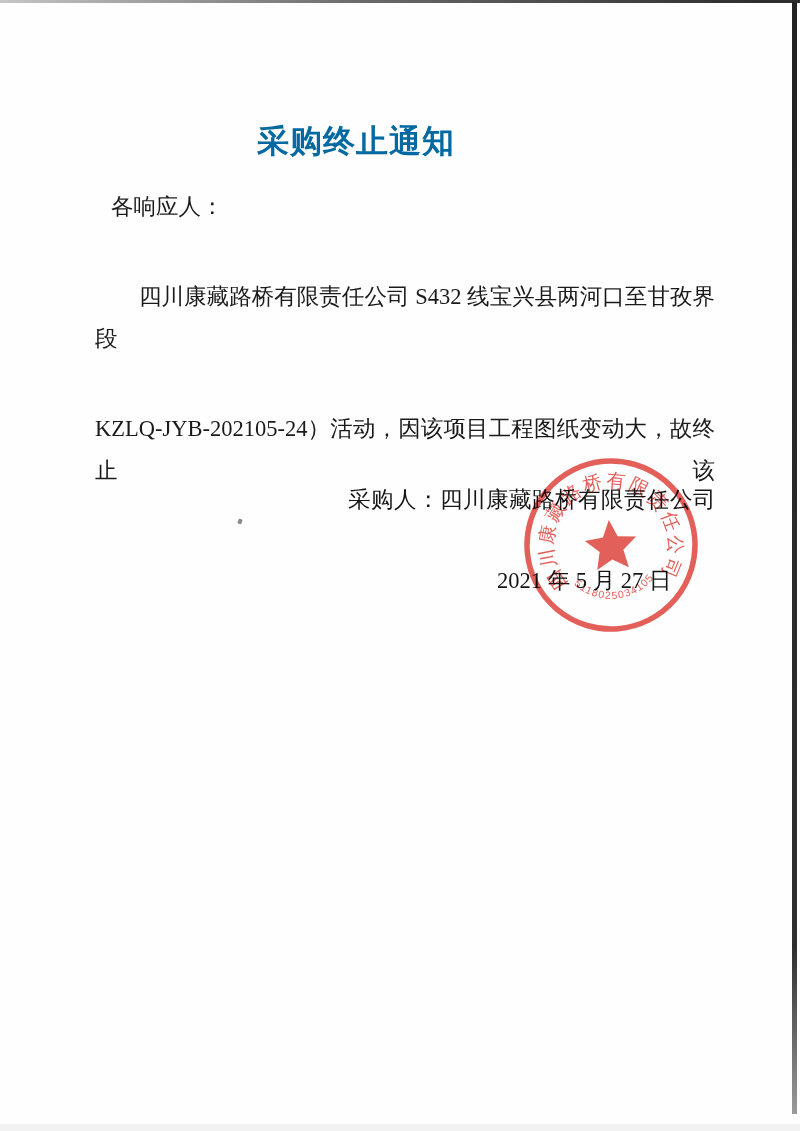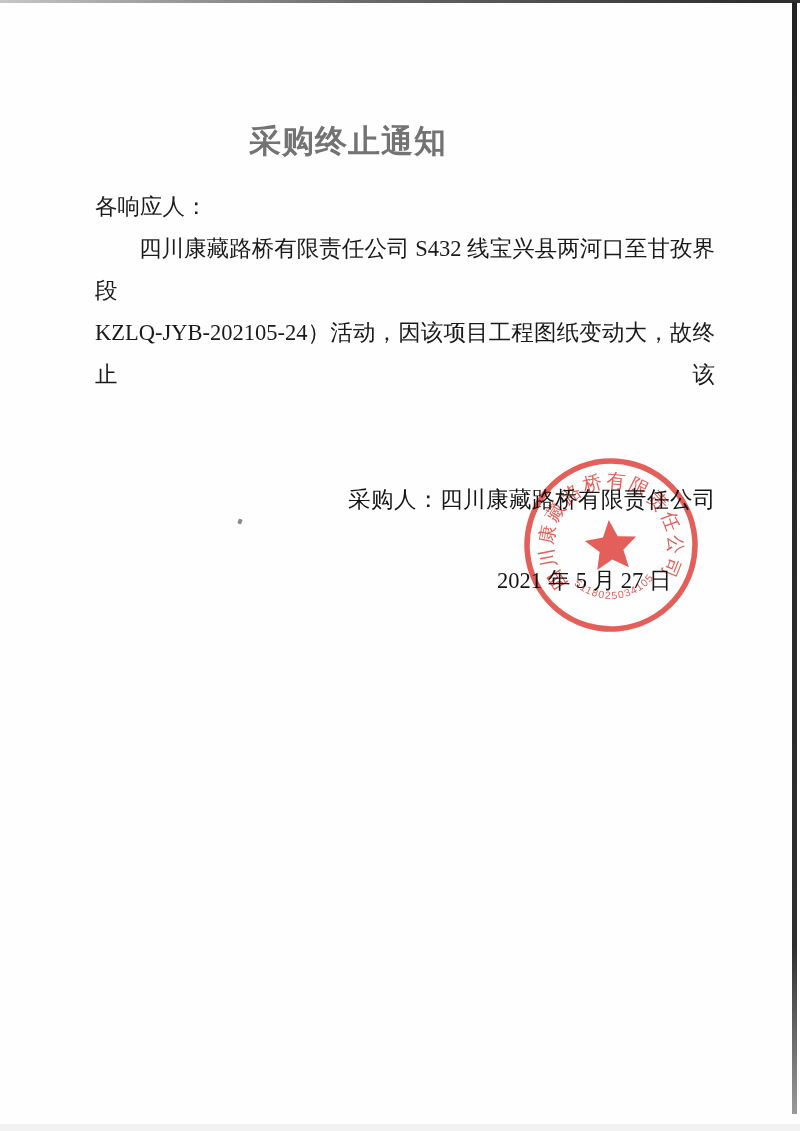--- a/index.html
+++ b/index.html
@@ -22,32 +22,34 @@
   }
   .edge-bottom{
     position:absolute;left:0;bottom:0;width:800px;height:7px;
     background:#f2f2f2;
   }
   .doc-title{
     position:absolute;left:0;top:99px;width:696px;
     text-align:center;
     font-size:32px;font-weight:700;
     letter-spacing:1px;
-    color:#737373;
+    color:#0369a1;
+    padding-left:8px;
   }
   .doc-body{
     position:absolute;left:95px;top:186px;width:620px;
     font-size:22.5px;line-height:42px;
     color:#1a1a1a;
   }
-  .bline{white-space:nowrap;}
+  .bline{white-space:nowrap;margin-left:16px;}
   .just{
     white-space:normal;
     text-align:justify;
     text-align-last:justify;
+    margin-top:48px;
   }
   .indent{text-indent:44px;}
   .buyer-line{
     position:absolute;left:348px;top:486px;
     font-size:22.5px;line-height:28px;letter-spacing:.5px;
     white-space:nowrap;color:#161616;
     z-index:1;
   }
   .date-line{
     position:absolute;left:497px;top:567px;

